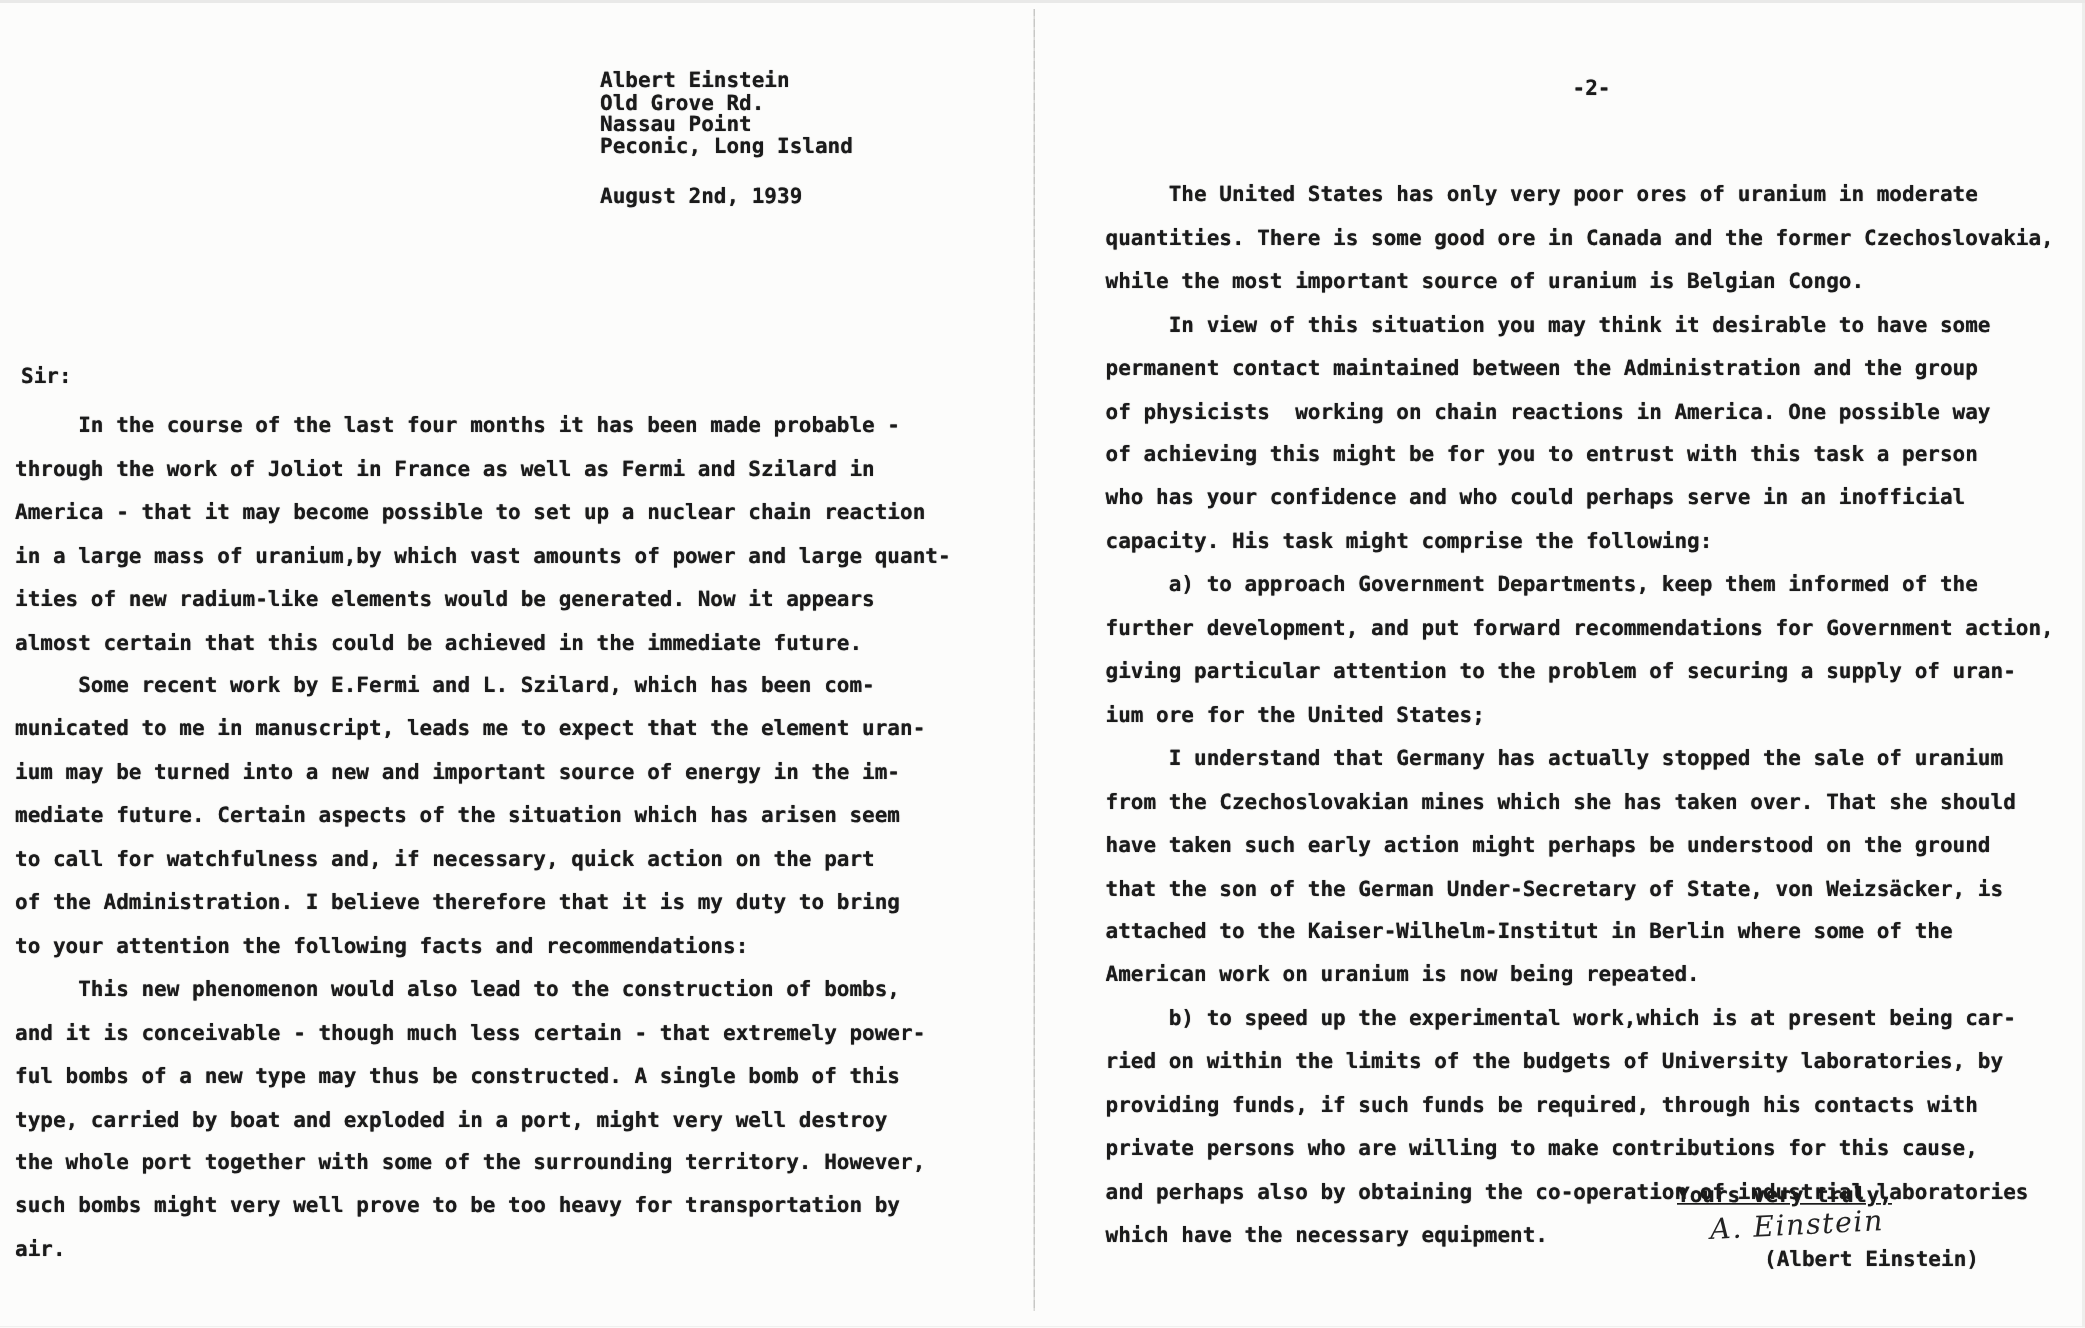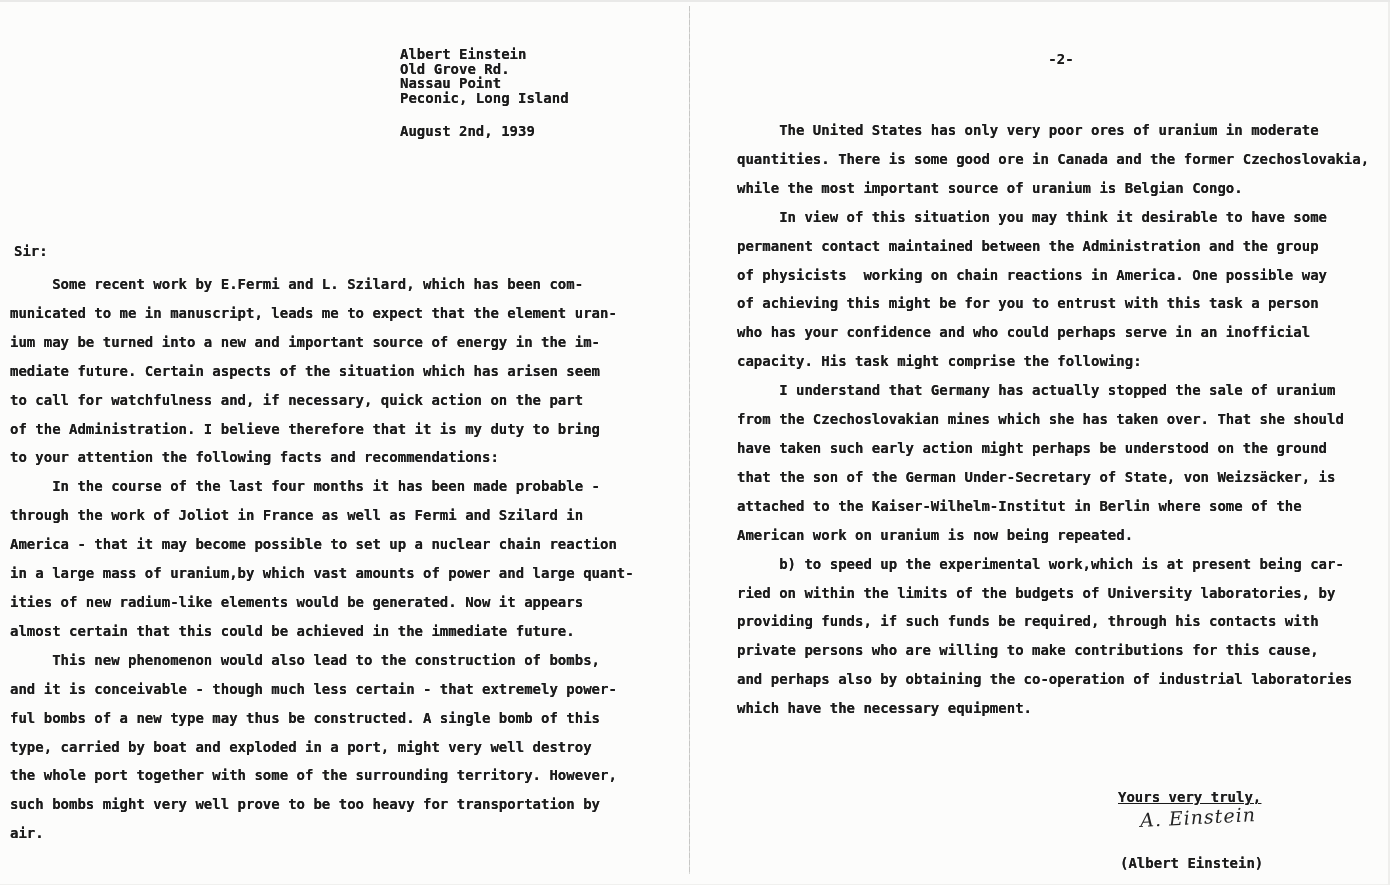--- a/index.html
+++ b/index.html
@@ -25,53 +25,53 @@
   .para       { line-height:28.9px; }
   .pagenum    { position:absolute; left:737px; top:51px; width:648px; text-align:center; }
   .p2body     { position:absolute; left:737px; top:80px;margin-top:36px; }
   .closing    { position:absolute; left:1118px; top:789px;text-decoration:underline; }
   .signature  {
     position:absolute; left:1140px; top:806px;
     font-family:"DejaVu Serif", serif; font-style:italic;
     font-size:19px; color:#232323; letter-spacing:1px;
     transform:rotate(-3deg);
   }
-  .signname   { position:absolute; left:1120px; top:832px;margin-top:23px; }
+  .signname   { position:absolute; left:1176px; top:832px; }
   .divider {
     position:absolute; left:689px; top:6px; width:1px; height:868px;
     background:repeating-linear-gradient(to bottom, #c7c7c5 0px, #c7c7c5 5px, #d9d9d7 5px, #d9d9d7 7px);
   }
   .page { position:absolute; inset:0; }
 </style>
 </head>
 <body>
 
 <div class="canvas">
 
   <section class="page">
     <pre class="type sender">Albert Einstein
 Old Grove Rd.
 Nassau Point
 Peconic, Long Island</pre>
     <div class="type date">August 2nd, 1939</div>
     <div class="type salutation">Sir:</div>
     <div class="p1body">
+      <pre class="type para">     In the course of the last four months it has been made probable -
+through the work of Joliot in France as well as Fermi and Szilard in
+America - that it may become possible to set up a nuclear chain reaction
+in a large mass of uranium,by which vast amounts of power and large quant-
+ities of new radium-like elements would be generated. Now it appears
+almost certain that this could be achieved in the immediate future.</pre>
       <pre class="type para">     Some recent work by E.Fermi and L. Szilard, which has been com-
 municated to me in manuscript, leads me to expect that the element uran-
 ium may be turned into a new and important source of energy in the im-
 mediate future. Certain aspects of the situation which has arisen seem
 to call for watchfulness and, if necessary, quick action on the part
 of the Administration. I believe therefore that it is my duty to bring
 to your attention the following facts and recommendations:</pre>
-      <pre class="type para">     In the course of the last four months it has been made probable -
-through the work of Joliot in France as well as Fermi and Szilard in
-America - that it may become possible to set up a nuclear chain reaction
-in a large mass of uranium,by which vast amounts of power and large quant-
-ities of new radium-like elements would be generated. Now it appears
-almost certain that this could be achieved in the immediate future.</pre>
       <pre class="type para">     This new phenomenon would also lead to the construction of bombs,
 and it is conceivable - though much less certain - that extremely power-
 ful bombs of a new type may thus be constructed. A single bomb of this
 type, carried by boat and exploded in a port, might very well destroy
 the whole port together with some of the surrounding territory. However,
 such bombs might very well prove to be too heavy for transportation by
 air.</pre>
     </div>
   </section>
 
@@ -82,20 +82,24 @@
     <div class="p2body">
       <pre class="type para">     The United States has only very poor ores of uranium in moderate
 quantities. There is some good ore in Canada and the former Czechoslovakia,
 while the most important source of uranium is Belgian Congo.</pre>
       <pre class="type para">     In view of this situation you may think it desirable to have some
 permanent contact maintained between the Administration and the group
 of physicists  working on chain reactions in America. One possible way
 of achieving this might be for you to entrust with this task a person
 who has your confidence and who could perhaps serve in an inofficial
 capacity. His task might comprise the following:</pre>
+      <pre class="type para">     a) to approach Government Departments, keep them informed of the
+further development, and put forward recommendations for Government action,
+giving particular attention to the problem of securing a supply of uran-
+ium ore for the United States;</pre>
       <pre class="type para">     I understand that Germany has actually stopped the sale of uranium
 from the Czechoslovakian mines which she has taken over. That she should
 have taken such early action might perhaps be understood on the ground
 that the son of the German Under-Secretary of State, von Weizsäcker, is
 attached to the Kaiser-Wilhelm-Institut in Berlin where some of the
 American work on uranium is now being repeated.</pre>
       <pre class="type para">     b) to speed up the experimental work,which is at present being car-
 ried on within the limits of the budgets of University laboratories, by
 providing funds, if such funds be required, through his contacts with
 private persons who are willing to make contributions for this cause,

